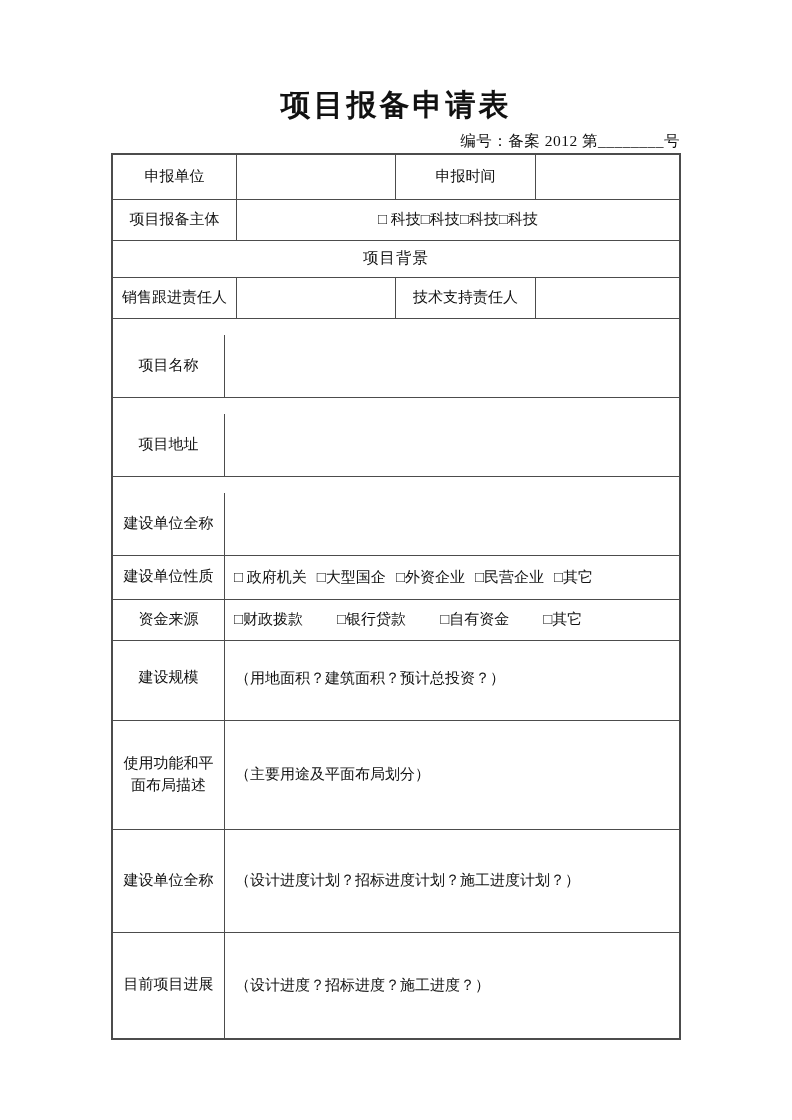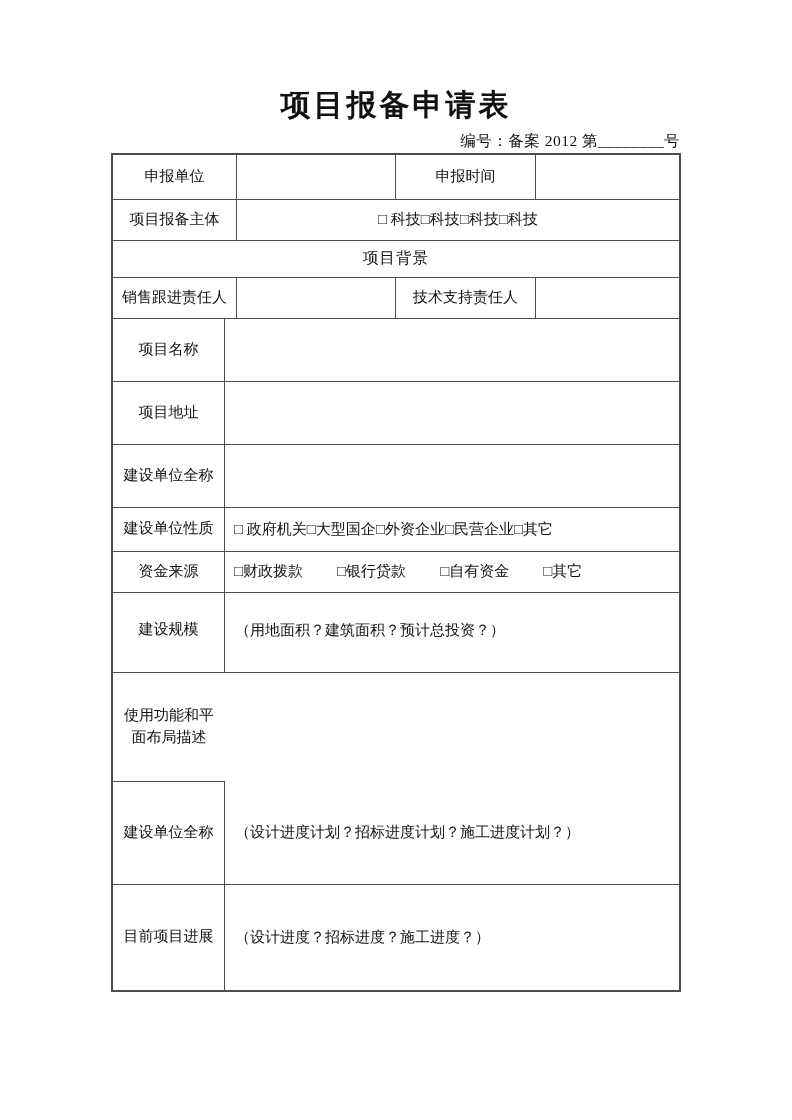--- a/index.html
+++ b/index.html
@@ -35,21 +35,21 @@
     margin: 1px auto 0 auto;
     border: 2px solid #4c4c4c;
     background: #ffffff;
   }
   .row { display: grid; }
   .g4  { grid-template-columns: 124px 159px 140px 1fr; }
   .g2t { grid-template-columns: 124px 1fr; }
   .g1  { grid-template-columns: 1fr; }
   .g2  { grid-template-columns: 112px 1fr; }
   .h45 { height: 45px; }  .h41 { height: 41px; }  .h37 { height: 37px; }
-  .h63 { height: 63px; }  .h44 { height: 44px; }  .h84 { height: 84px; }
+  .h63 { height: 63px; margin-top: 16px; }  .h44 { height: 44px; }  .h84 { height: 84px; }
   .h109{ height: 109px; } .h103{ height: 103px; } .h105{ height: 105px; }
   .cell {
     display: flex;
     align-items: center;
     justify-content: center;
     box-sizing: border-box;
     border-right: 1.5px solid #4c4c4c;
     border-bottom: 1.5px solid #4c4c4c;
     font-size: 15px;
     text-align: center;
@@ -65,20 +65,21 @@
     text-align: left;
     padding: 7px 10px;
   }
   .hint { font-size: 15px; line-height: 1.4; }
   .opts {
     display: flex;
     align-items: center;
     justify-content: flex-start;
     padding-left: 9px;
     white-space: nowrap;
+    gap: 10px;
   }
   .opts.center { justify-content: center; padding-left: 0; gap: 0; }
   .opts.wide { gap: 34px; }
   .opt { white-space: pre; }
 </style>
 </head>
 <body>
 
 <div class="sheet">
 
@@ -154,20 +155,23 @@
 
     <div class="row g2 h84">
       <div class="cell label">建设规模</div>
       <div class="cell top-hint">
         <span class="hint">（用地面积？建筑面积？预计总投资？）</span>
       </div>
     </div>
 
     <div class="row g2 h109">
       <div class="cell label">使用功能和平面布局描述</div>
+      <div class="cell top-hint">
+        <span class="hint">（主要用途及平面布局划分）</span>
+      </div>
     </div>
 
     <div class="row g2 h103">
       <div class="cell label">建设单位全称</div>
       <div class="cell top-hint">
         <span class="hint">（设计进度计划？招标进度计划？施工进度计划？）</span>
       </div>
     </div>
 
     <div class="row g2 h105 last">

